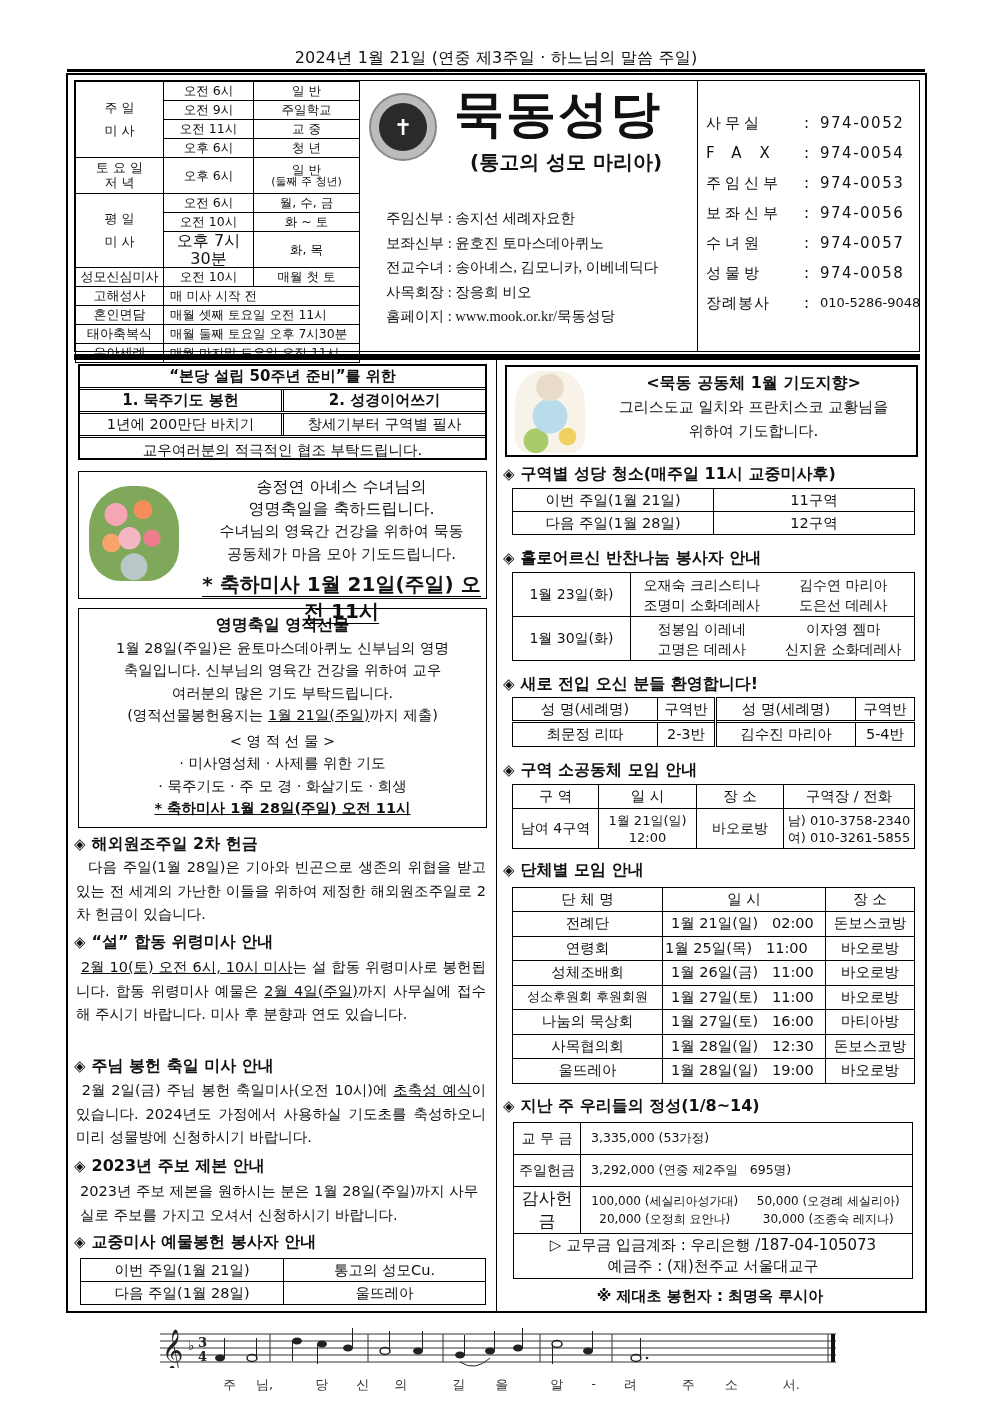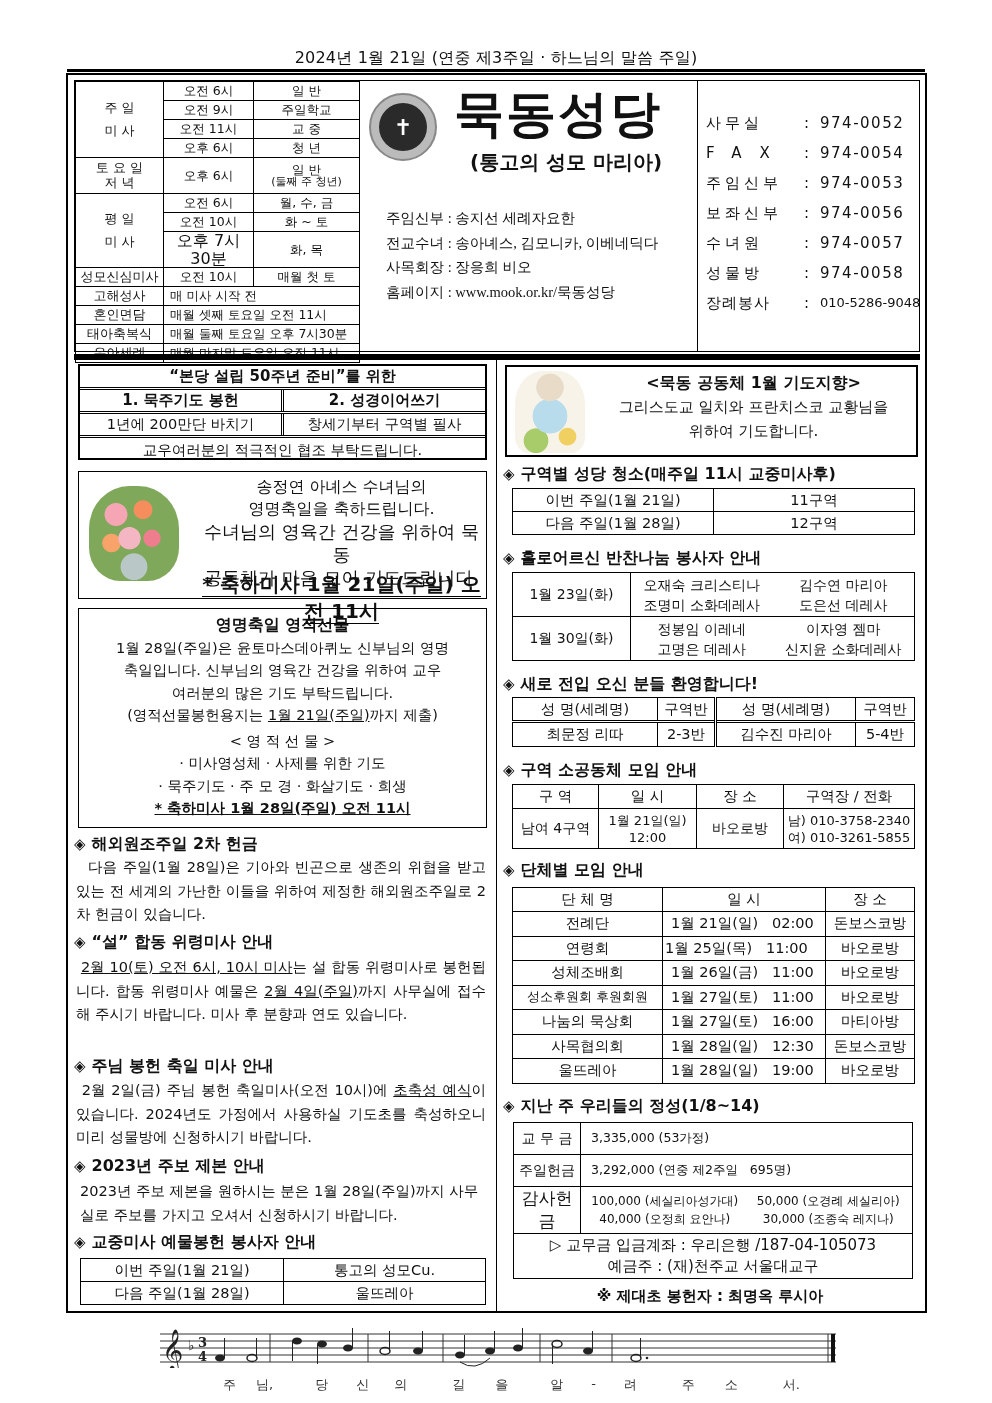--- a/index.html
+++ b/index.html
@@ -48,21 +48,21 @@
   #anniv .r { display: flex; border-bottom: 3px double #000; height: 24px; align-items: center; justify-content: center; }
   #anniv .r:last-child { border-bottom: none; }
   #anniv .half { flex: 1; text-align: center; height: 100%; display:flex; align-items:center; justify-content:center; }
   #anniv .half + .half { border-left: 3px double #000; }
   #anniv .r3 { font-weight: normal; font-size: 14.5px; }
 
   #feast { left: 78px; top: 471px; width: 409px; height: 128px; }
   #flowers { position: absolute; left: 10px; top: 14px; width: 90px; height: 95px; border-radius: 45% 45% 35% 35%;
      background: radial-gradient(circle at 30% 30%, #f6a5b5 0 12%, transparent 13%), radial-gradient(circle at 60% 25%, #f58e5c 0 10%, transparent 11%), radial-gradient(circle at 45% 55%, #f4b6c2 0 15%, transparent 16%), radial-gradient(circle at 70% 55%, #ee7d8e 0 10%, transparent 11%), radial-gradient(circle at 25% 60%, #f7a36a 0 10%, transparent 11%), radial-gradient(circle at 50% 85%, #b9c8c6 0 14%, transparent 15%), #7fa85a; }
   #feast .t1 { position:absolute; left: 120px; width: 285px; text-align:center; top: 4px; font-size: 16px; line-height: 22px; }
-  #feast .t2 { position:absolute; left: 120px; width: 285px; text-align:center; top: 48px; font-size: 18px; line-height: 23px; }
+  #feast .t2 { position:absolute; left: 120px; width: 285px; text-align:center; top: 48px; font-size: 15px; line-height: 23px; }
   #feast .t3 { position:absolute; left: 120px; width: 285px; text-align:center; top: 99px; font-size: 20px; font-weight: bold; }
   #feast .t3 span { border-bottom: 1.5px solid #000; }
 
   #bouquet { left: 78px; top: 608px; width: 409px; height: 220px; }
   #bouquet .c { text-align: center; font-size: 14.5px; line-height: 22.5px; }
   #bouquet .h { font-weight: bold; font-size: 16px; margin-top: 5px; }
   u { text-decoration: underline; }
 
   .sec-title { position: absolute; font-weight: bold; font-size: 16px; }
   .sec-title .dia { display:inline-block; font-size: 15px; margin-right: 6px; }
@@ -166,20 +166,21 @@
   <div id="logo-area">
     <div id="logo">
         <div id="logo-inner">✝</div>
       </div>
     <div id="church-name">묵동성당</div>
     <div id="church-sub">(통고의 성모 마리아)</div>
   </div>
 
   <div id="info-area">
     <div class="row"><span>주임신부</span> : <span>송지선 세례자요한</span></div>
+    <div class="row"><span>보좌신부</span> : <span>윤호진 토마스데아퀴노</span></div>
     <div class="row"><span>전교수녀</span> : <span>송아녜스, 김모니카, 이베네딕다</span></div>
     <div class="row"><span>사목회장</span> : <span>장응희 비오</span></div>
     <div class="row"><span>홈페이지</span> : <span>www.mook.or.kr/묵동성당</span></div>
   </div>
 
   <div id="contact-area">
     <div class="c">
         <span class="k">사무실</span>
         <span class="sep">:</span>
         <span class="v">974-0052</span>
@@ -435,21 +436,21 @@
         <td style="text-align:left;padding-left:10px;white-space:pre">3,292,000 (연중 제2주일   695명)</td>
       </tr>
   <tr style="height:42px">
     <td style="font-size:17px">감사헌금</td>
     <td style="font-size:12px;line-height:18px">
       <div style="display:flex">
             <span style="width:50%;text-align:center">100,000 (세실리아성가대)</span>
             <span style="width:50%;text-align:center">50,000 (오경례 세실리아)</span>
           </div>
       <div style="display:flex">
-            <span style="width:50%;text-align:center">40,000 (오정희 요안나)</span>
+            <span style="width:50%;text-align:center">20,000 (오정희 요안나)</span>
             <span style="width:50%;text-align:center">30,000 (조종숙 레지나)</span>
           </div>
     </td>
   </tr>
   <tr style="height:45px">
     <td colspan="2" style="font-size:15px;line-height:21px">
       <div>▷  교무금 입금계좌 : 우리은행 /187-04-105073</div>
       <div>예금주 : (재)천주교 서울대교구</div>
     </td>
   </tr>

